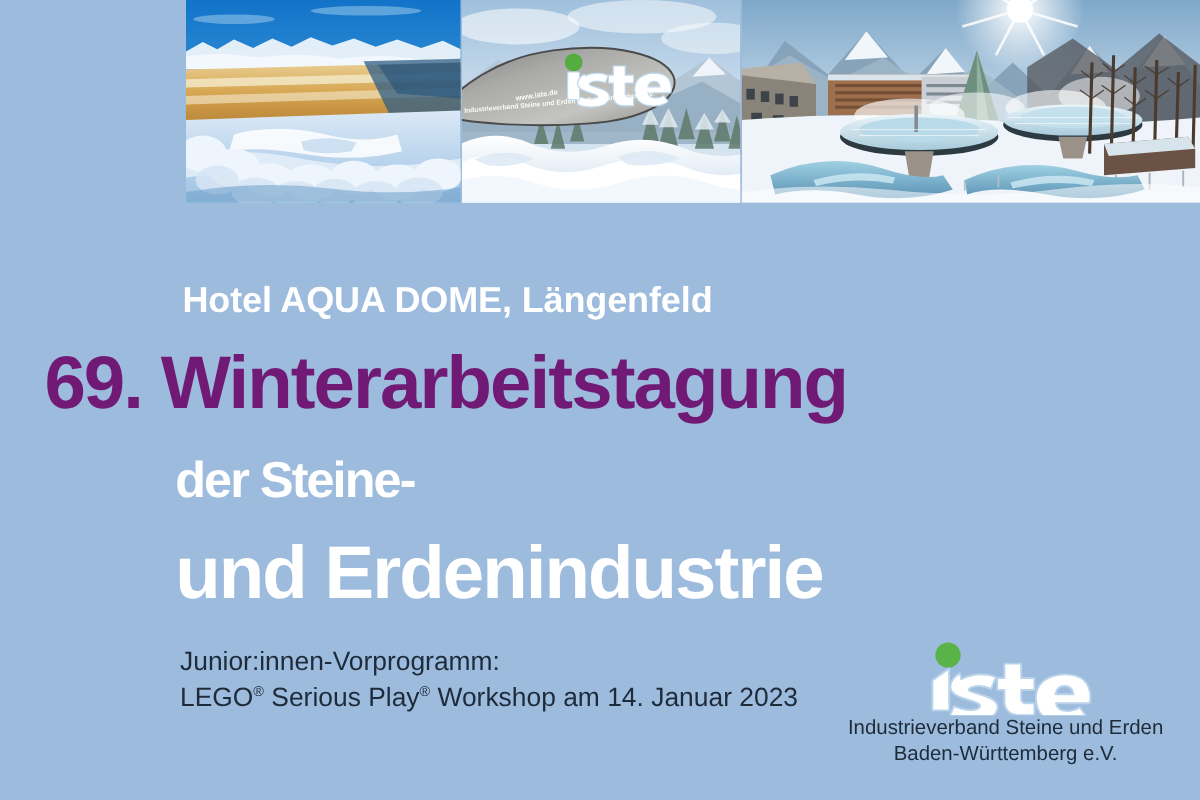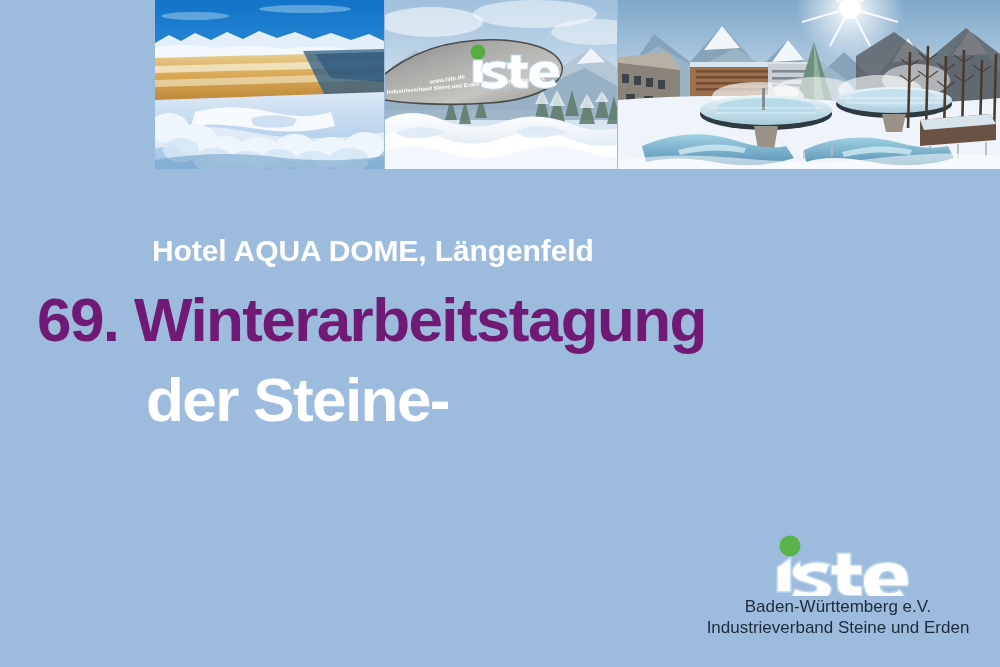--- a/index.html
+++ b/index.html
@@ -69,21 +69,21 @@
     font-weight: bold;
     color: #701a75;
     letter-spacing: -1.6px;
     white-space: nowrap;
     font-stretch: condensed;
   }
   .title-2 {
     position: absolute;
     left: 146px;
     top: 369px;
-    font-size: 62px;
+    font-size: 42px;
     line-height: 62px;
     font-weight: bold;
     color: #ffffff;
     letter-spacing: -1.6px;
     white-space: nowrap;
     font-stretch: condensed;
   }
   .title-3 {
     position: absolute;
     left: 146px;
@@ -424,35 +424,40 @@
           </g>
         </g>
       </svg>
     </div>
   </div>
 
   <div class="venue-line">Hotel AQUA DOME, Längenfeld</div>
 
   <div class="title-1">69. Winterarbeitstagung</div>
   <div class="title-2">der Steine-</div>
-
+  <div class="title-3">und Erdenindustrie</div>
+
+  <div class="subnote">
+    <div>Junior:innen-Vorprogramm:</div>
+    <div><span>LEGO</span><sup>®</sup><span> Serious Play</span><sup>®</sup><span> Workshop am 14. Januar 2023</span></div>
+  </div>
 
   <div class="logo-block">
     <div class="logo-mark">
       <svg width="150" height="62" viewBox="0 0 150 62">
         <circle cx="27" cy="12" r="10.5" fill="#5ab348"></circle>
         <g fill="#ffffff" stroke="#b9d4ea" stroke-width="1.6" stroke-linejoin="round">
 
           <path d="M14,33 L28,23 L28,58 L14,58 Z"></path>
 
           <path d="M38,32 q14,-7 29,-2 l-4,10 q-10,-4 -17,-1 q-4,2 1,3.6 l12,3.8 q13,4.6 8,13.4 q-5,8.8 -24,7.6 q-9,-0.6 -15,-3.6 l4,-9.4 q8,3.4 14.6,3.2 q6.4,-0.2 7,-2.8 q0.6,-2.4 -5.4,-4.2 l-10,-3.2 q-12,-4.4 -8.4,-12.8 q2.4,-5 7.2,-7.6 z"></path>
 
           <path d="M74,19 L88,19 L88,31 L99,31 L99,41 L88,41 L88,48 q0,4 4.6,4 L99,52 L99,62 L87,62 q-13,0 -13,-12 L74,41 L68,41 L68,31 L74,31 Z"></path>
 
           <path d="M124,28 q18,0 21,13.4 q1.4,6.4 0,10.6 l-28,0 q1.2,6 8.4,6.4 q6.6,0.4 11.4,-3 l5.4,7.4 q-7.4,6 -19,5.6 q-21,-0.6 -22.8,-18 q-1.6,-15.6 13.6,-20.8 q5.4,-1.6 10,-1.6 z m-7.4,16.6 l15,0 q-1,-7 -7.4,-7 q-6.6,0 -7.6,7 z"></path>
         </g>
       </svg>
     </div>
+    <div class="logo-caption">Industrieverband Steine und Erden</div>
     <div class="logo-caption">Baden-Württemberg e.V.</div>
-    <div class="logo-caption">Industrieverband Steine und Erden</div>
   </div>
 
 </div>
 
 </body></html>

